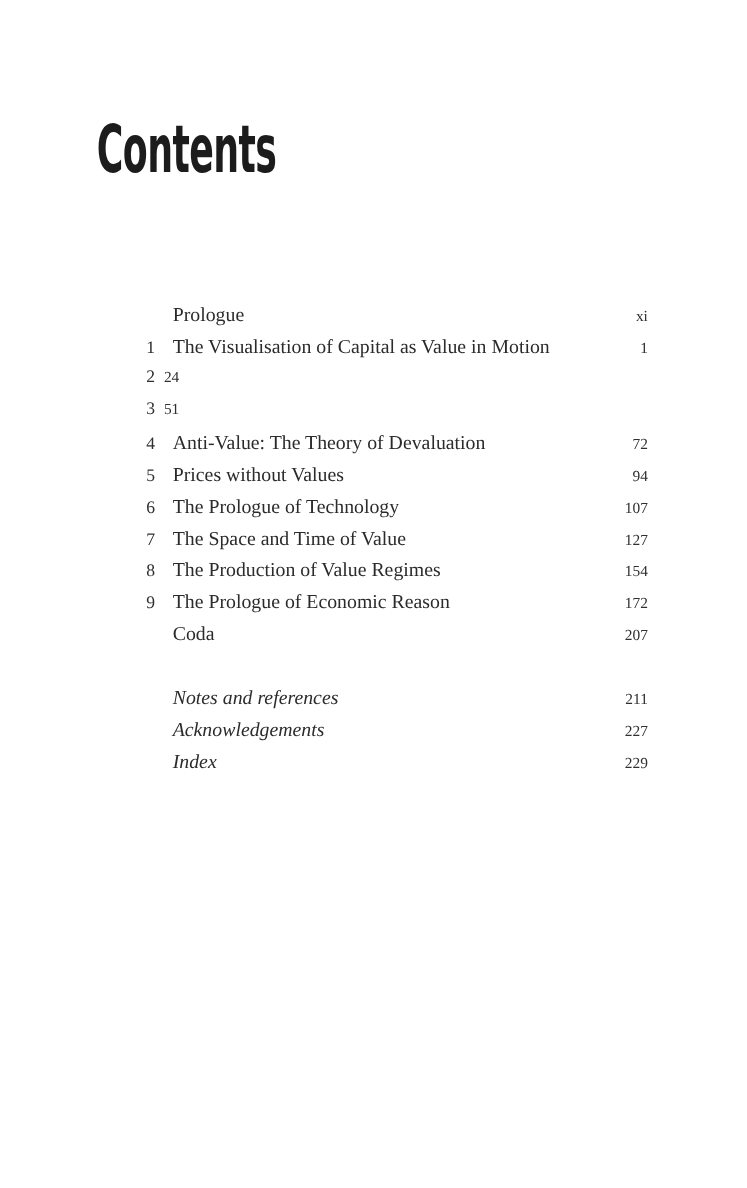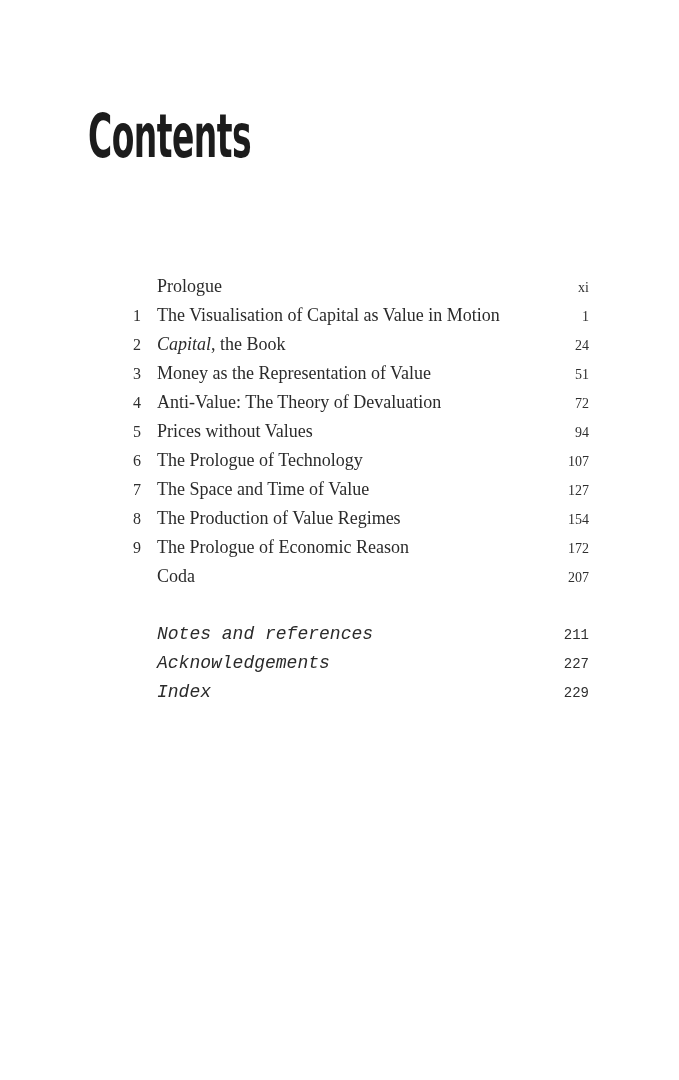--- a/index.html
+++ b/index.html
@@ -70,21 +70,20 @@
   .page-num {
     flex: 0 0 auto;
     text-align: right;
     font-size: 14px;
     color: #2f2f2f;
     padding-left: 8px;
   }
 
   .backmatter {
     margin-top: 29px;
-    font-family: Liberation Mono, monospace;
   }
 
   .backmatter .chapter-title {
     font-style: italic;
   }
 </style>
 </head>
 <body>
 
 <div class="page">
@@ -100,27 +99,25 @@
     </div>
 
     <div class="toc-row">
       <span class="chapter-num">1</span>
       <span class="chapter-title"><span class="em"></span><span>The Visualisation of Capital as Value in Motion</span></span>
       <span class="page-num">1</span>
     </div>
 
     <div class="toc-row">
       <span class="chapter-num">2</span>
-      <span class="chapter-title"><span class="em">Capital</span><span>, the Book</span></span>
       <span class="page-num">24</span>
     </div>
 
     <div class="toc-row">
       <span class="chapter-num">3</span>
-      <span class="chapter-title"><span class="em"></span><span>Money as the Representation of Value</span></span>
       <span class="page-num">51</span>
     </div>
 
     <div class="toc-row">
       <span class="chapter-num">4</span>
       <span class="chapter-title"><span class="em"></span><span>Anti-Value: The Theory of Devaluation</span></span>
       <span class="page-num">72</span>
     </div>
 
     <div class="toc-row">

